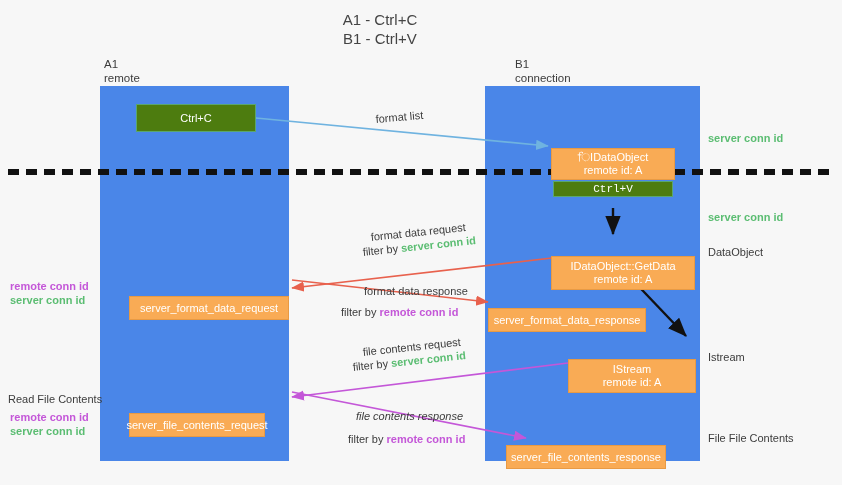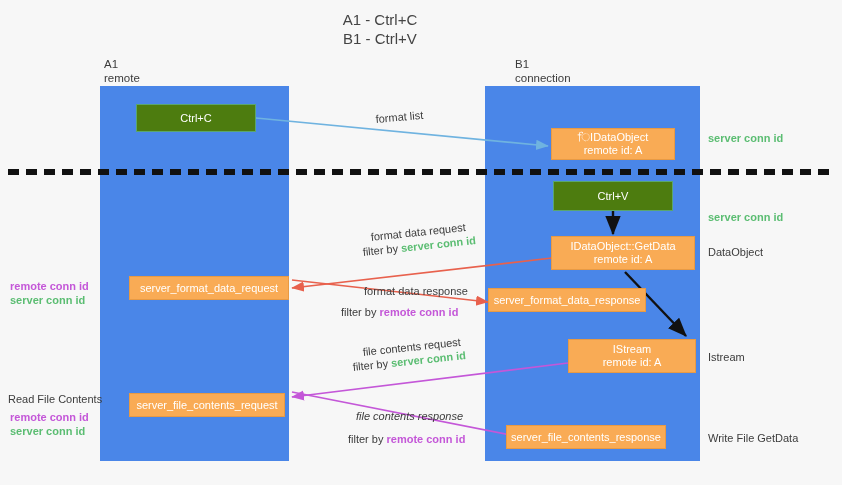--- a/index.html
+++ b/index.html
@@ -28,21 +28,21 @@
   }
 
   .box{
     position:absolute;
     display:flex;align-items:center;justify-content:center;
     flex-direction:column;
     color:#ffffff;font-size:11px;line-height:13px;
     text-align:center;box-sizing:border-box;
   }
   .box.green{background:#4d7c0f;border:1px solid #5aa66f;}
-  .box.orange{background:#f9ab55;border:1px solid #e89a44;}
+  .box.orange{background:#f9ab55;border:1px solid #e89a44;margin-top:20px;}
 
   .lbl{
     position:absolute;font-size:11px;color:#3c3c3c;line-height:14px;
     white-space:nowrap;
   }
   .lbl.rot{transform-origin:left top;}
   .green-t{color:#5bbd72;font-weight:bold;}
   .mag-t{color:#c457d8;font-weight:bold;}
   .side{
     position:absolute;font-size:11px;line-height:14px;white-space:nowrap;
@@ -110,21 +110,21 @@
 
   <div class="box green" style="left:136px;top:104px;width:120px;height:28px;">
     <span>Ctrl+C</span>
   </div>
 
   <div class="box orange" style="left:551px;top:128px;width:124px;height:32px;">
     <span>૖ਿ੼IDataObject</span>
     <span>remote id: A</span>
   </div>
 
-  <div class="box green" style="left:553px;top:181px;width:120px;height:30px;">
+  <div class="box green" style="left:553px;top:181px;width:120px;height:16px;font-family:Liberation Mono, monospace;">
     <span>Ctrl+V</span>
   </div>
 
   <div class="box orange" style="left:551px;top:236px;width:144px;height:34px;">
     <span>IDataObject::GetData</span>
     <span>remote id: A</span>
   </div>
 
   <div class="box orange" style="left:568px;top:339px;width:128px;height:34px;">
     <span>IStream</span>
@@ -132,21 +132,21 @@
   </div>
 
   <div class="box orange" style="left:488px;top:288px;width:158px;height:24px;">
     <span>server_format_data_response</span>
   </div>
 
   <div class="box orange" style="left:129px;top:276px;width:160px;height:24px;">
     <span>server_format_data_request</span>
   </div>
 
-  <div class="box orange" style="left:129px;top:393px;width:156px;height:24px;">
+  <div class="box orange" style="left:129px;top:393px;width:136px;height:24px;">
     <span>server_file_contents_request</span>
   </div>
 
   <div class="box orange" style="left:506px;top:425px;width:160px;height:24px;">
     <span>server_file_contents_response</span>
   </div>
 
   <div class="lbl rot" style="left:375px;top:112px;transform:rotate(-5deg);">format list</div>
 
   <div class="lbl rot" style="left:370px;top:230px;transform:rotate(-6deg);">format data request</div>
@@ -175,21 +175,21 @@
   <div class="side" style="left:708px;top:210px;">
     <span class="g">server conn id</span>
   </div>
   <div class="side" style="left:708px;top:245px;text-align:center;">
     <span class="k">DataObject</span>
   </div>
   <div class="side" style="left:708px;top:350px;">
     <span class="k">Istream</span>
   </div>
   <div class="side" style="left:708px;top:431px;">
-    <span class="k">Write File GetData</span>
+    <span class="k">File File Contents</span>
   </div>
 
   <div class="side" style="left:10px;top:279px;">
     <div class="m">remote conn id</div>
     <div class="g">server conn id</div>
   </div>
   <div class="side" style="left:8px;top:392px;">
     <div class="k">Read File Contents</div>
   </div>
   <div class="side" style="left:10px;top:410px;">

